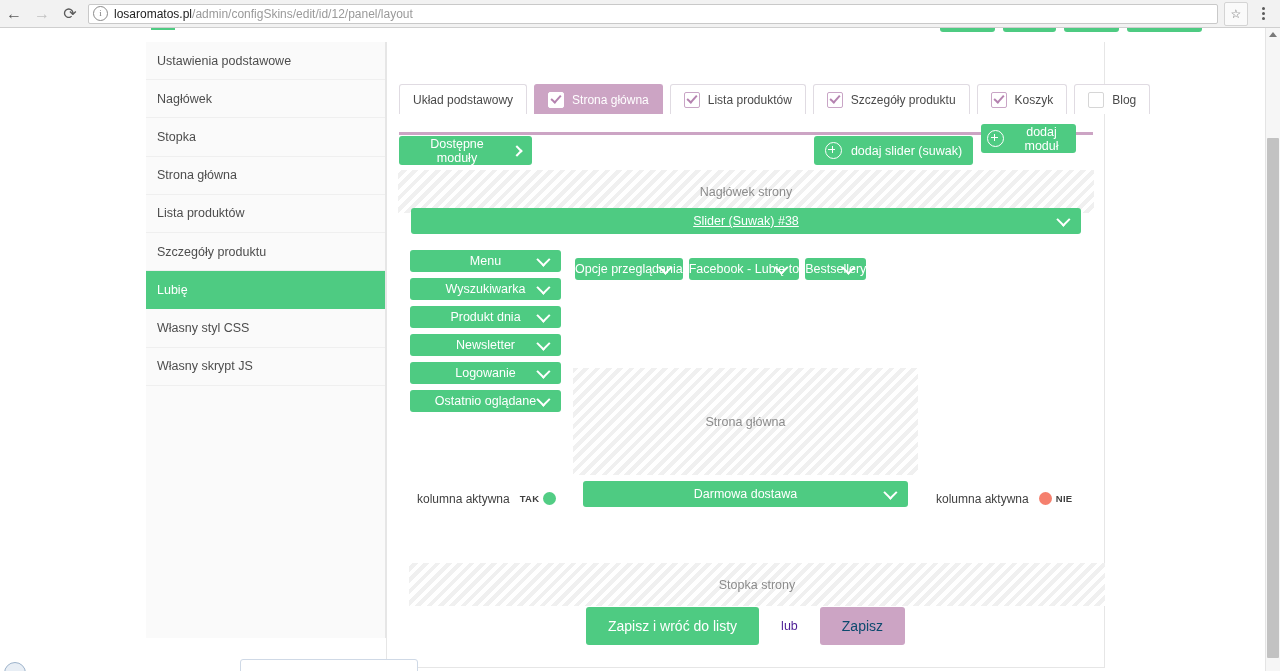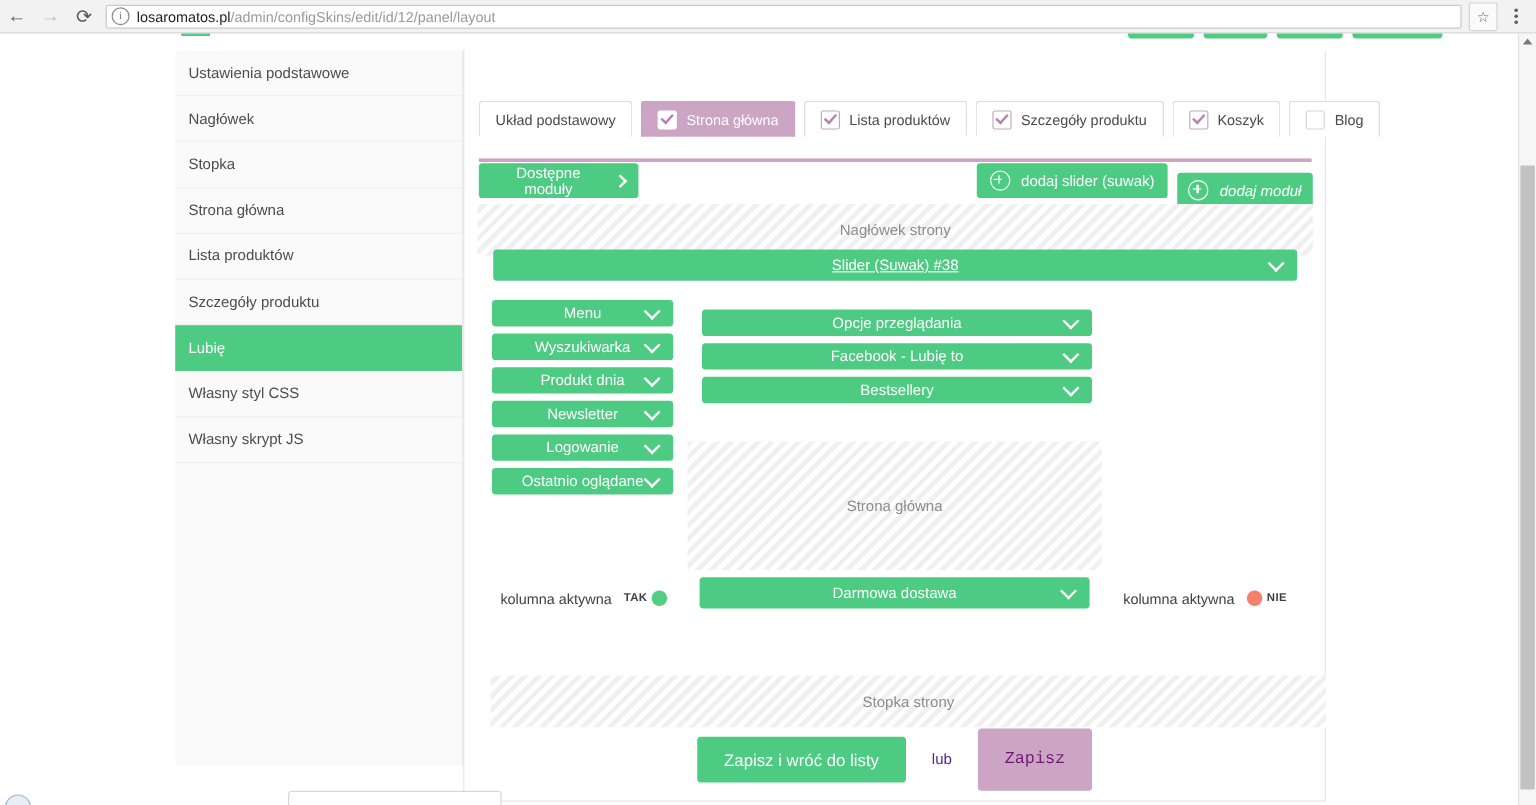--- a/index.html
+++ b/index.html
@@ -226,22 +226,22 @@
     padding: 0 11px;
     justify-content: space-between;
   }
   #btn-add-slider {
     position: absolute;
     left: 427px; top: 94px;
     width: 159px; height: 29px;
   }
   #btn-add-module {
     position: absolute;
-    left: 594px; top: 102px;
-    width: 113px; height: 29px; font-style: italic;
+    left: 594px; top: 82px;
+    width: 95px; height: 29px;
   }
   .plus-circle {
     width: 15px; height: 15px;
     border: 1.5px solid #ffffff;
     border-radius: 50%;
     position: relative;
     flex: none;
   }
   .plus-circle::before, .plus-circle::after {
     content: "";
@@ -321,23 +321,23 @@
   #left-column {
     position: absolute;
     left: 23px; top: 208px;
     width: 151px;
     display: flex; flex-direction: column; gap: 6px;
   }
   #left-column .modbar { height: 22px; }
 
   #center-column {
     position: absolute;
-    left: 198px; top: 216px;
+    left: 188px; top: 216px;
     width: 325px;
-    display: flex; flex-direction: column; gap: 6px;
+    display: flex; flex-direction: row; gap: 6px; align-items: center;
   }
   #center-column .modbar { height: 22px; }
 
   #free-delivery-bar {
     position: absolute;
     left: 196px; top: 439px;
     width: 325px; height: 26px;
   }
 
   
@@ -385,28 +385,28 @@
     background: #4ecb82;
     color: #ffffff;
     border: none;
     border-radius: 3px;
     font-size: 14px;
     font-family: "Liberation Sans", sans-serif;
     cursor: pointer;
   }
   #lub-text { font-size: 12.5px; color: #4c1d95; }
   #btn-save {
-    height: 52px;
+    height: 38px;
     padding: 0 22px;
     background: #cca4c4;
-    color: #701a75;
+    color: #0c4a6e;
     border: none;
     border-radius: 3px;
     font-size: 14px;
-    font-family: Liberation Mono, monospace;
+    font-family: Liberation Sans, sans-serif;
     cursor: pointer;
   }
 
   
   #bottom-clipped {
     position: absolute;
     left: 0; top: 630px;
     width: 1280px; height: 13px;
     overflow: hidden;
   }

